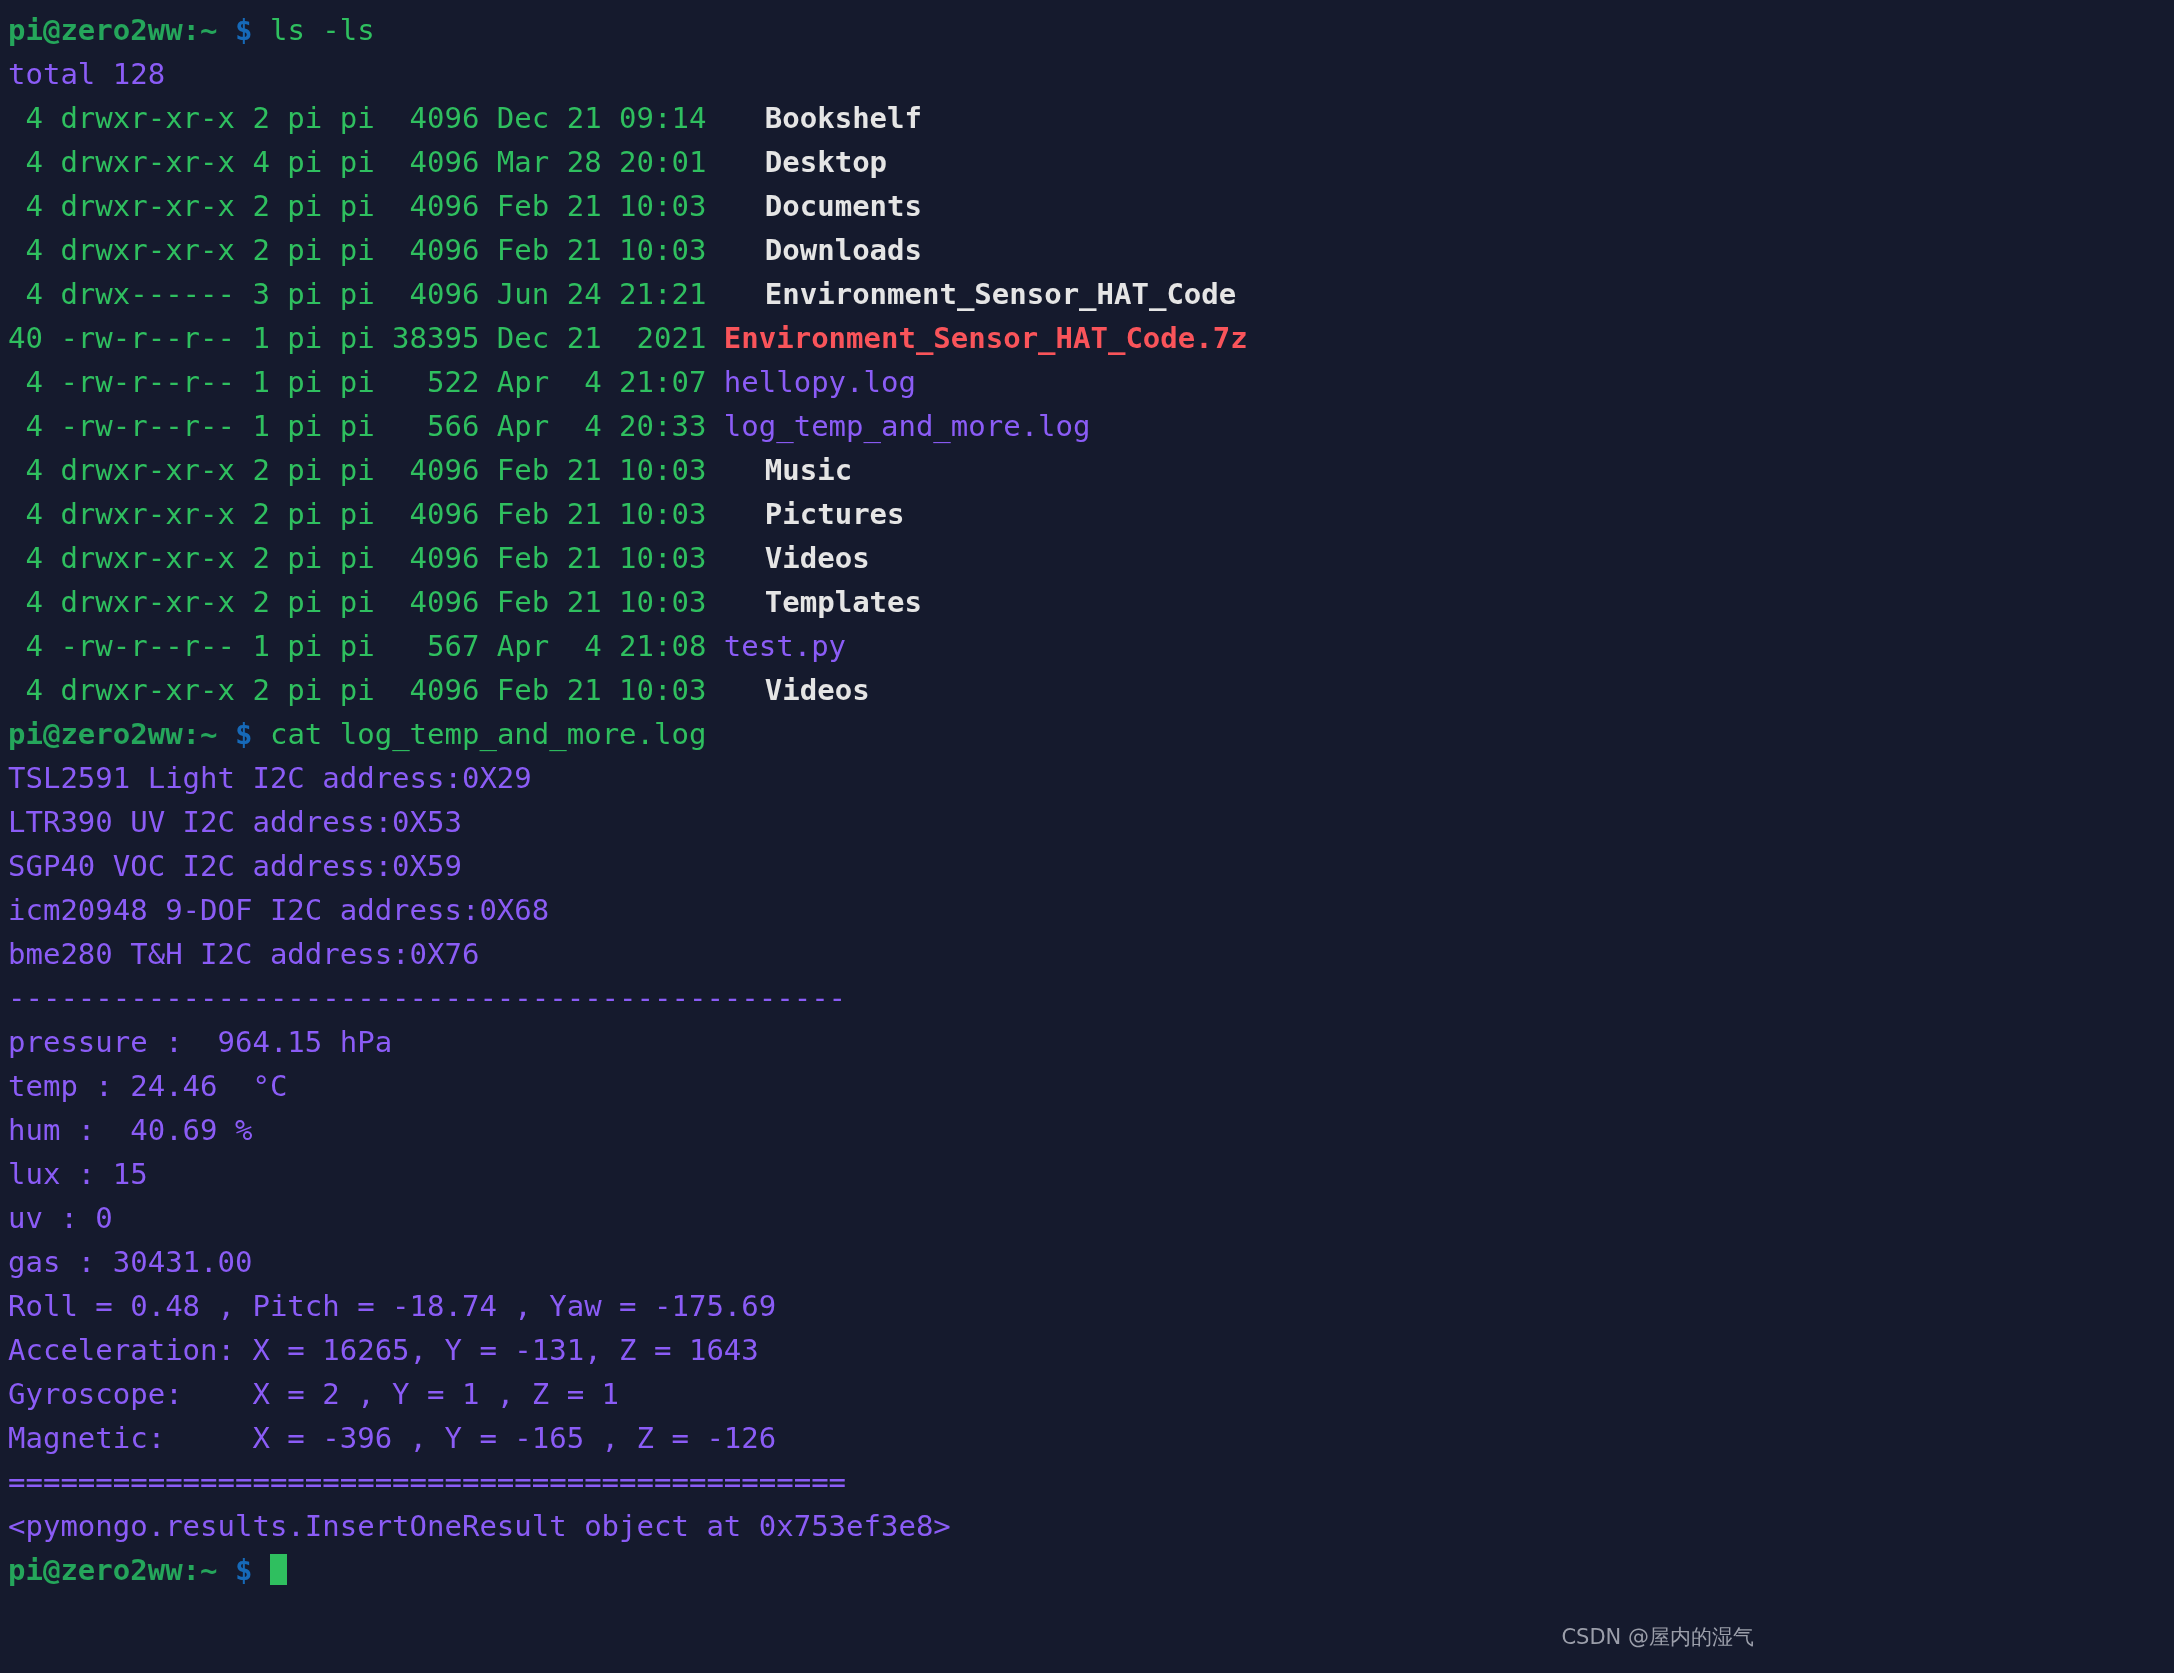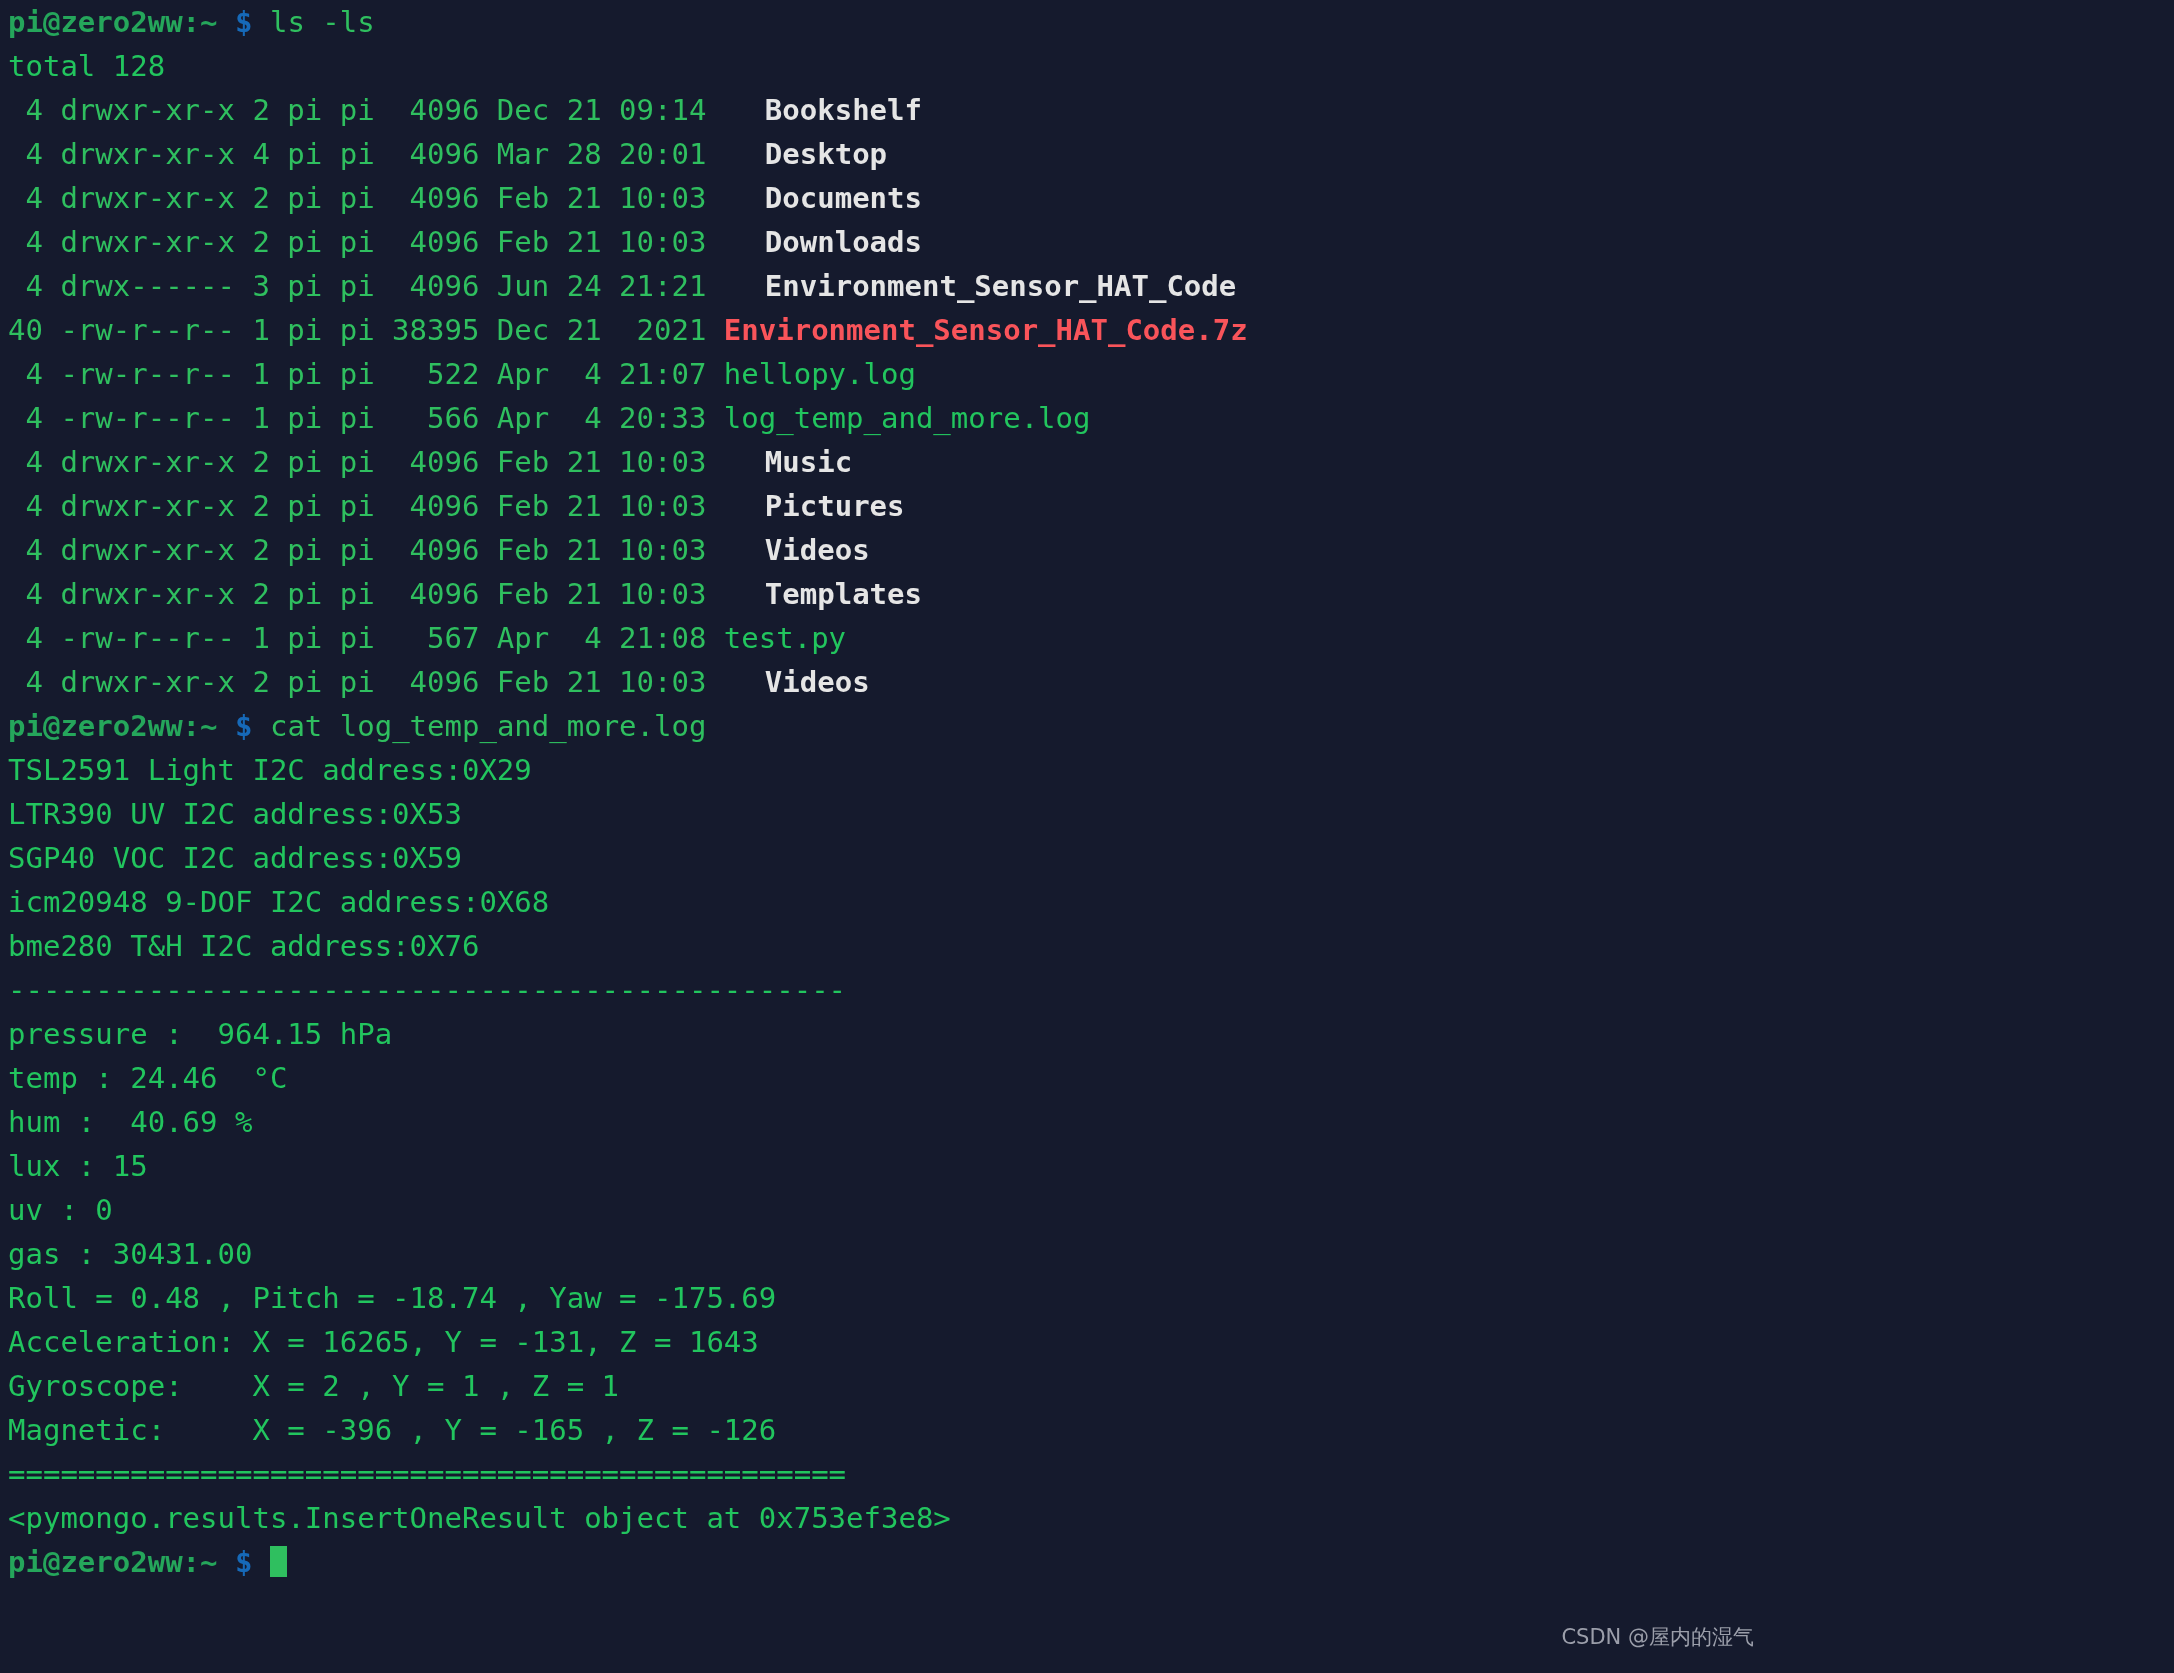--- a/index.html
+++ b/index.html
@@ -10,29 +10,29 @@
   #terminal {
     position: relative;
     width: 1776px;
     height: 1673px;
     background: #151a2d;
     font-family: "DejaVu Sans Mono", "Liberation Mono", monospace;
     font-size: 29px;
     line-height: 44px;
     overflow: hidden;
     box-sizing: border-box;
-    padding: 0 0 0 8px;
+    padding: 8px 0 0 8px;
   }
   .line {
     white-space: pre;
     color: #2fbf5f;
     height: 44px;
     letter-spacing: 0px;
   }
-  .c-green   { color: #22c55e; }
+  .c-green   { color: #8b5cf6; }
   .c-dir     { color: #e5e5e5; font-weight: bold; margin-left: 41px; }
   .c-archive { color: #f9545a; font-weight: bold; }
   .c-user    { color: #25a65b; font-weight: bold; }
   .c-dollar  { color: #1669b8; font-weight: bold; }
   .c-cmd     { color: #2fbf5f; }
   .cursor {
     display: inline-block;
     width: 17px;
     height: 31px;
     background: #2fbf5f;

